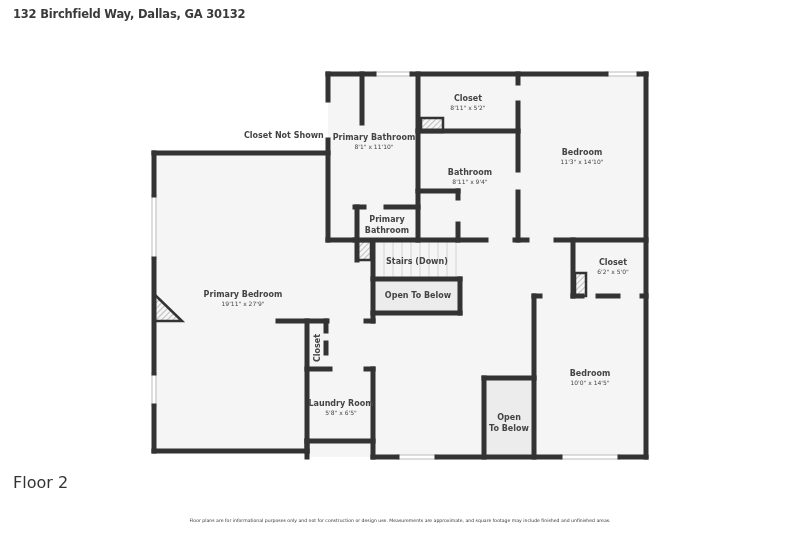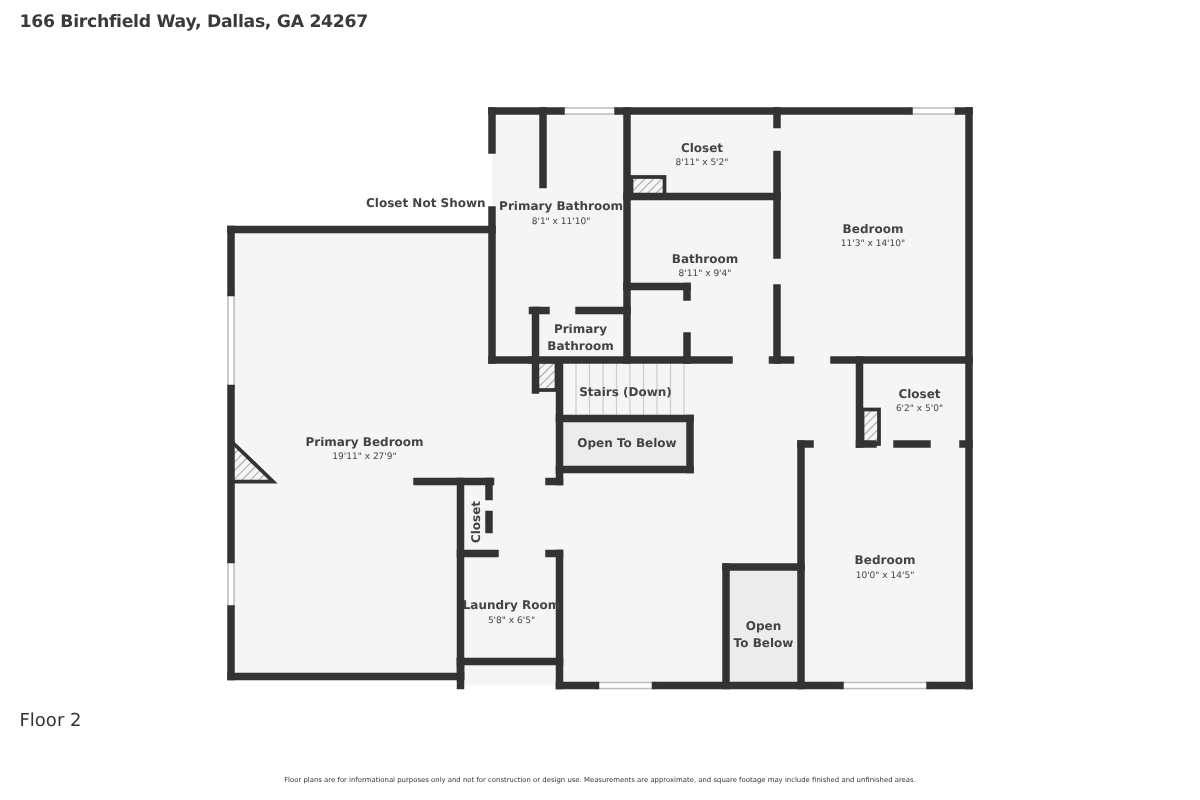--- a/index.html
+++ b/index.html
@@ -1,28 +1,28 @@
 <!DOCTYPE html>
 <html><head>
   <meta charset="utf-8">
   <style>
     html, body { margin: 0; padding: 0; background: #ffffff; }
     body { width: 800px; height: 533px; position: relative; overflow: hidden; font-family: "Liberation Sans", "DejaVu Sans", sans-serif; }
     .address { position: absolute; left: 13px; top: 7px; font-size: 11.5px; font-weight: bold; color: #3a3a3a; font-family: "DejaVu Sans", sans-serif; letter-spacing: -0.2px; }
-    .floor-label { position: absolute; left: 13px; top: 473px; font-size: 12px; color: #333; font-family: "DejaVu Sans", sans-serif; }
+    .floor-label { position: absolute; left: 13px; top: 473px; font-size: 16px; color: #333; font-family: "DejaVu Sans", sans-serif; }
     .disclaimer { position: absolute; left: 0; width: 800px; top: 518px; text-align: center; font-size: 4.6px; color: #333; font-family: "DejaVu Sans", sans-serif; }
     svg { position: absolute; left: 0; top: 0; }
     .room-name { font-family: "DejaVu Sans", sans-serif; font-size: 8px; font-weight: bold; fill: #444; text-anchor: middle; }
     .room-dim { font-family: "DejaVu Sans", sans-serif; font-size: 6px; fill: #444; text-anchor: middle; }
     .note { font-family: "DejaVu Sans", sans-serif; font-size: 8px; font-weight: bold; fill: #444; }
   </style>
 </head>
 <body>
 
-<div class="address">166 Birchfield Way, Dallas, GA 24267</div>
+<div class="address">132 Birchfield Way, Dallas, GA 30132</div>
 
 <svg width="800" height="533" viewBox="0 0 800 533">
   <defs>
     <pattern id="hatch" patternUnits="userSpaceOnUse" width="4" height="4" patternTransform="rotate(45)">
       <rect width="4" height="4" fill="#f5f5f5"></rect>
       <line x1="0" y1="0" x2="0" y2="4" stroke="#888" stroke-width="1"></line>
     </pattern>
   </defs>
 
   <g fill="#f5f5f5">

